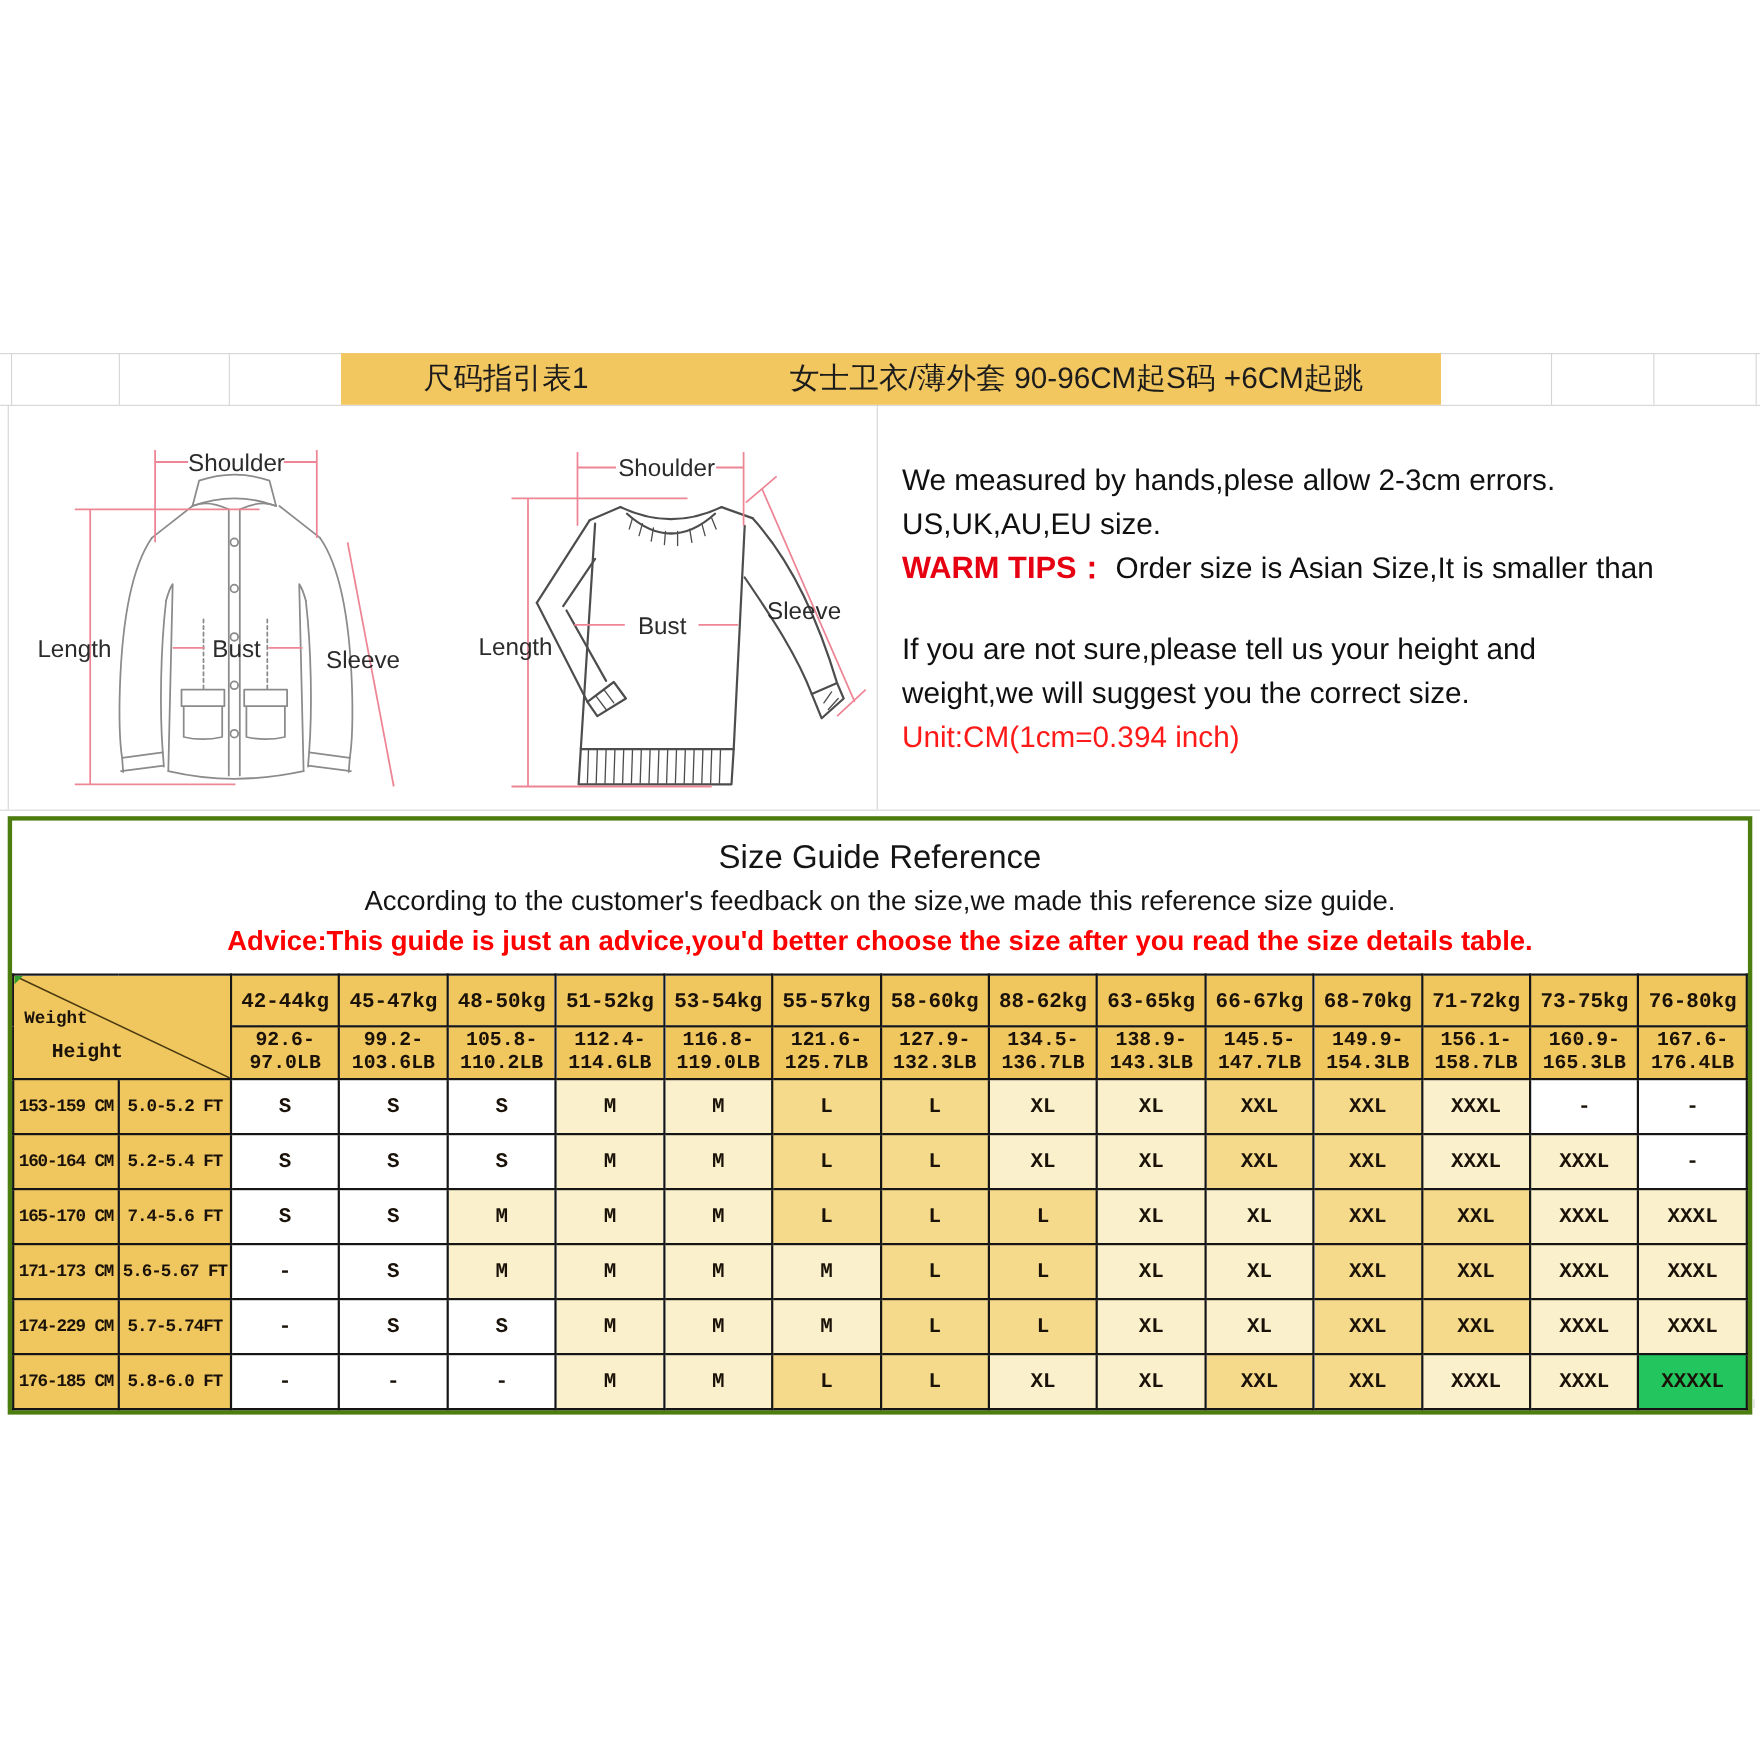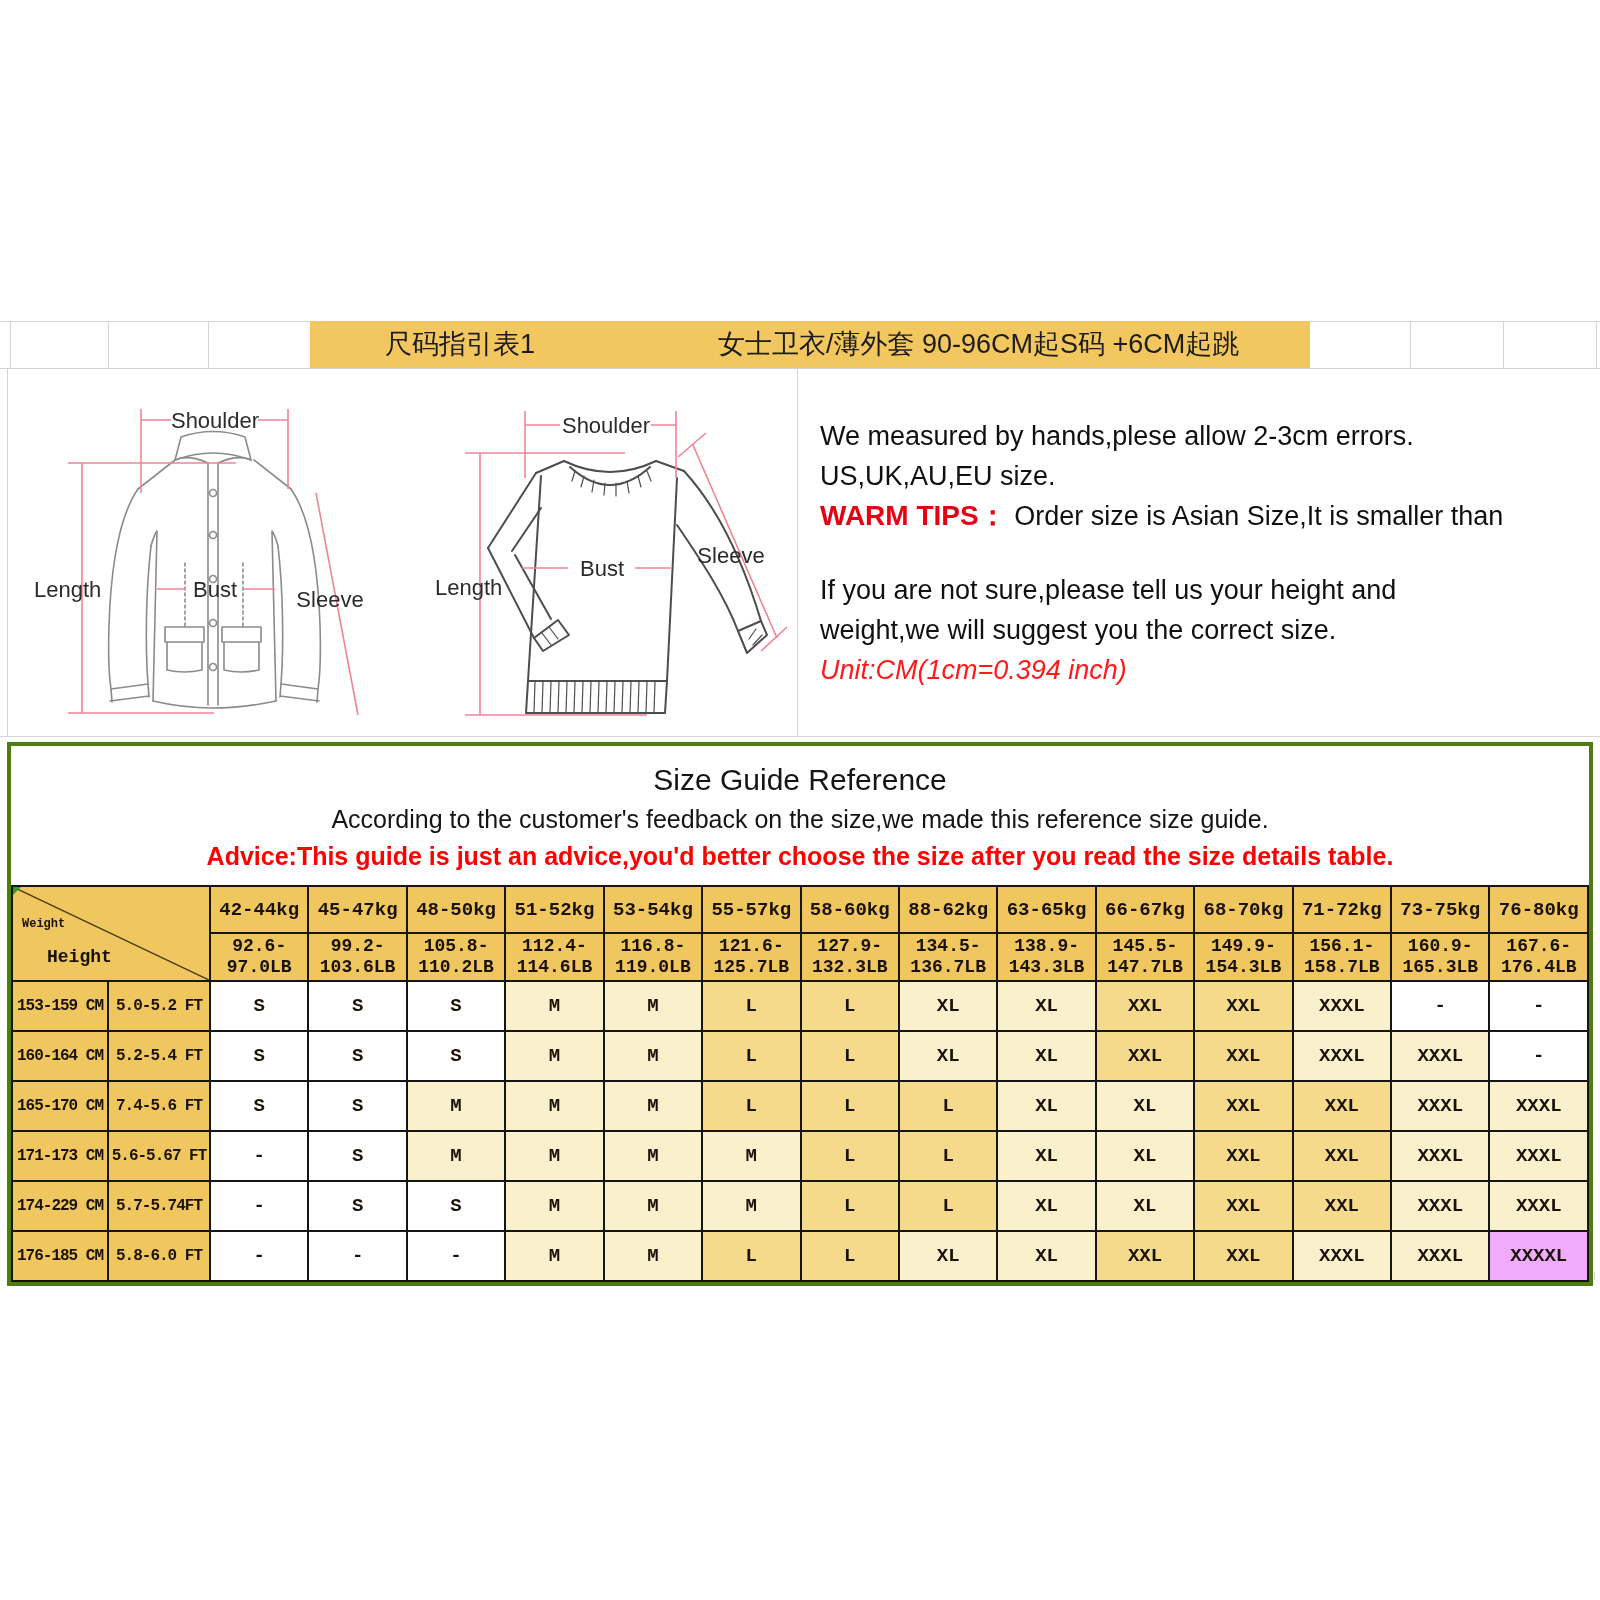--- a/index.html
+++ b/index.html
@@ -7,41 +7,41 @@
           font-family:"Liberation Sans",sans-serif;color:#111;}
   
   .gl{position:absolute;background:#d4d4d4;}
   
   .titlebar{position:absolute;left:310px;top:321px;width:1000px;height:47px;background:#f2c75f;}
   .titlebar .t1{position:absolute;left:75px;top:0;line-height:47px;font-size:27px;color:#1c1c1c;}
   .titlebar .t2{position:absolute;left:408px;top:0;line-height:47px;font-size:27px;color:#1c1c1c;}
   
   .notes{position:absolute;left:820px;top:416px;width:740px;font-size:27px;line-height:40px;color:#101010;}
   .notes .warm{color:#e60012;font-weight:bold;font-size:28px;}
-  .notes .red{color:#ff1a1a;font-style:italic;}
+  .notes .red{color:#ff1a1a;}
   .notes .gap{height:34px;}
   
   .guide{position:absolute;left:7px;top:742px;width:1578px;border:4px solid #4d7c0f;background:#fff;}
   .guide-head{height:139px;box-sizing:border-box;padding-top:13px;text-align:center;}
   .g-title{font-size:30px;line-height:42px;color:#151515;}
   .g-sub{font-size:25px;line-height:36px;color:#151515;}
   .g-advice{font-size:25px;line-height:38px;font-weight:bold;color:#fe0000;}
   
   table.sg{border-collapse:collapse;table-layout:fixed;width:1578px;
            font-family:"Liberation Mono",monospace;font-weight:bold;color:#1a1208;}
   table.sg td{border:2px solid #151515;text-align:center;vertical-align:middle;padding:0;overflow:hidden;}
   tr.kgrow td{height:45px;background:#f0c75f;font-size:19px;}
   tr.lbrow td{height:46px;background:#f0c75f;font-size:18px;line-height:21px;}
   tr.datarow td{height:48px;}
   td.cm,td.ft{background:#f0c75f;font-size:16px;text-align:left;letter-spacing:-1px;line-height:18px;}
   td.cm{padding-left:2px;}
   td.ft{padding-left:3px;}
   td.corner{background:#f0c75f;position:relative;}
   td.corner svg.diag{position:absolute;left:0;top:0;width:100%;height:100%;}
-  td.corner .w{position:absolute;left:9px;top:30px;font-size:12px;}
+  td.corner .w{position:absolute;left:9px;top:30px;font-size:16px;}
   td.corner .h{position:absolute;left:34px;top:60px;font-size:18px;}
   td.corner .tri{position:absolute;left:0;top:0;width:0;height:0;
                  border-top:8px solid #2f9e2f;border-right:8px solid transparent;}
   td.val{font-size:19px;}
   
   .diag-svg{position:absolute;}
   .mlabel{font-family:"Liberation Sans",sans-serif;font-size:22px;fill:#2b2b2b;}
 </style>
 </head>
 <body>
@@ -355,19 +355,19 @@
             <td class="val" style="background:#fbf0cc">M</td>
             <td class="val" style="background:#fbf0cc">M</td>
             <td class="val" style="background:#f6da8b">L</td>
             <td class="val" style="background:#f6da8b">L</td>
             <td class="val" style="background:#fbf0cc">XL</td>
             <td class="val" style="background:#fbf0cc">XL</td>
             <td class="val" style="background:#f6da8b">XXL</td>
             <td class="val" style="background:#f6da8b">XXL</td>
             <td class="val" style="background:#fbf0cc">XXXL</td>
             <td class="val" style="background:#fbf0cc">XXXL</td>
-            <td class="val" style="background:#f0abfc">XXXXL</td>
+            <td class="val" style="background:#22c55e">XXXXL</td>
           </tr>
         </tbody>
     </table>
   </div>
 
 </div>
 
 </body></html>

